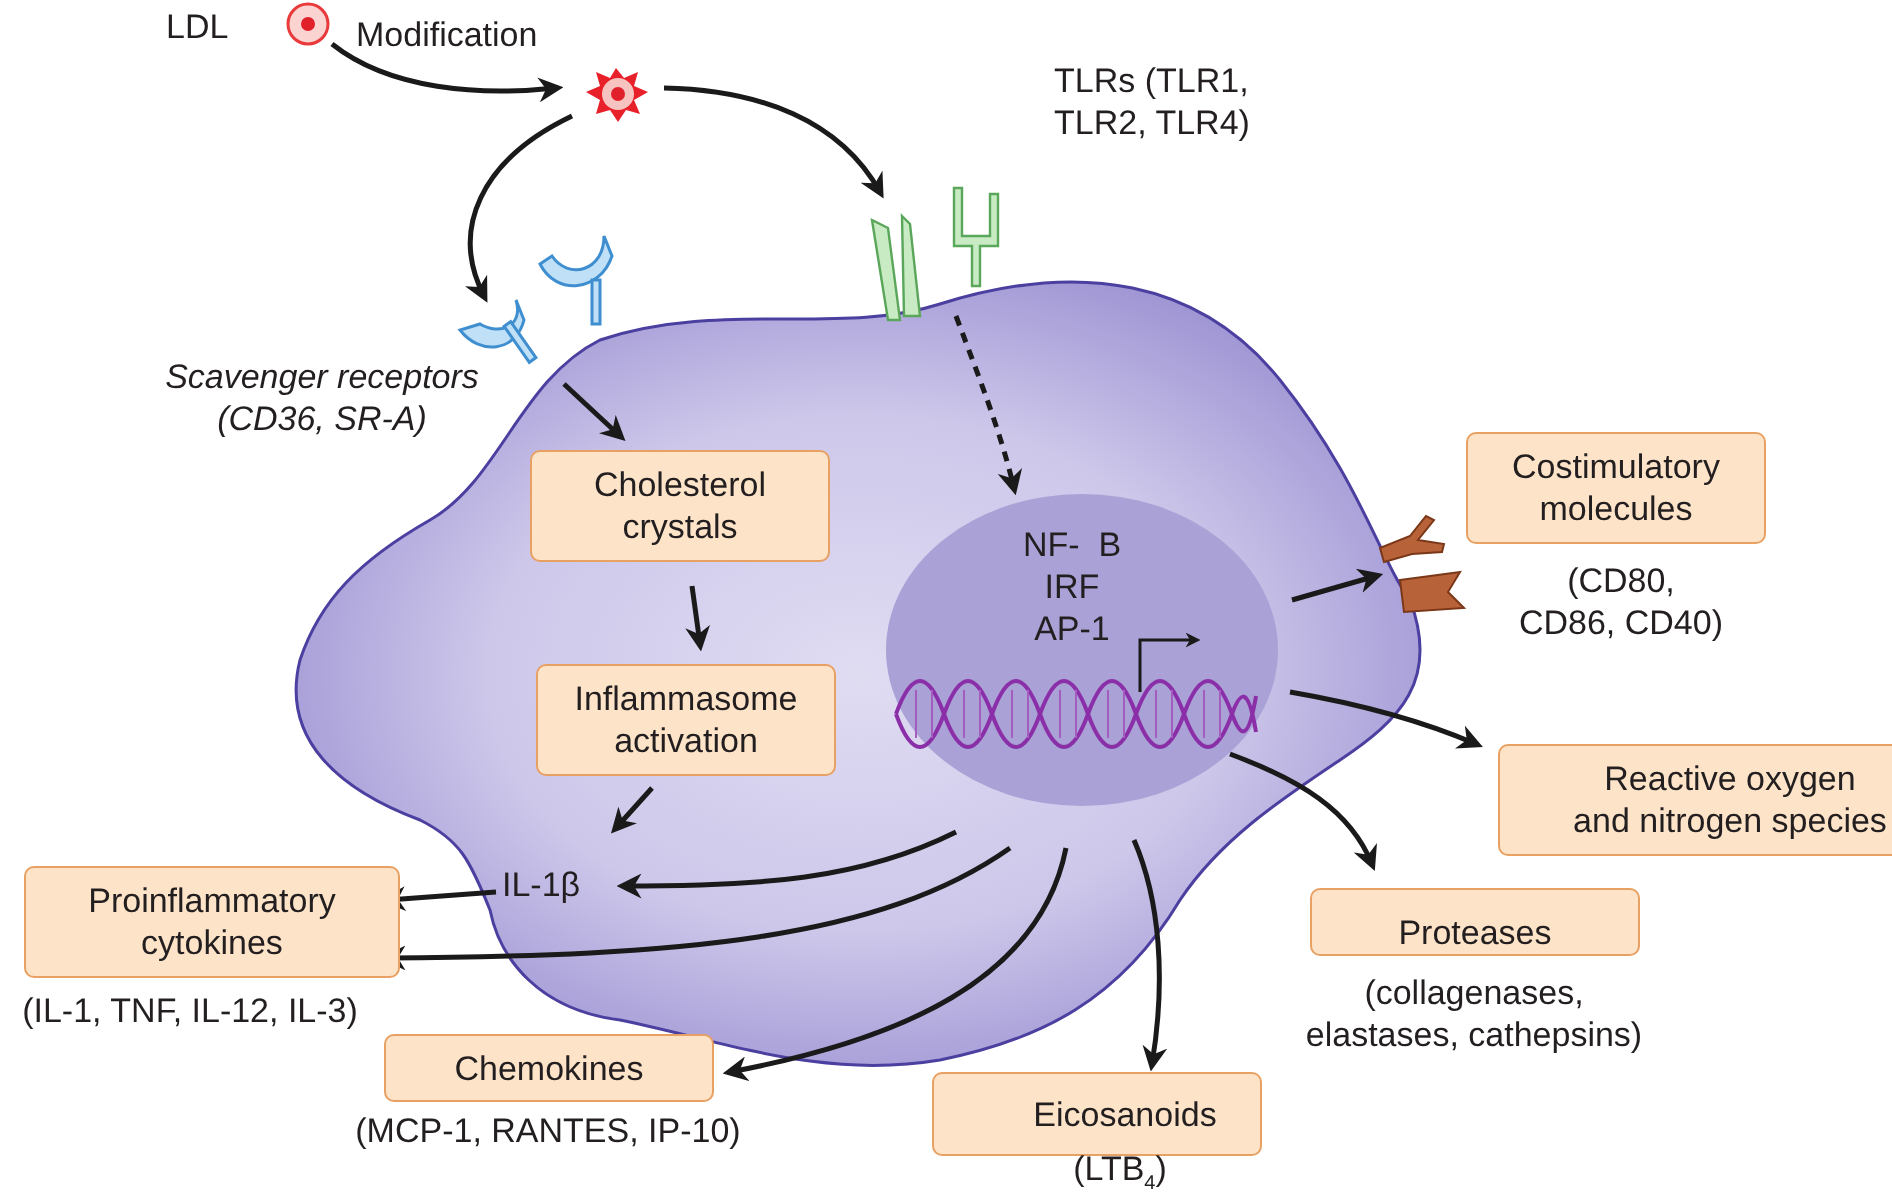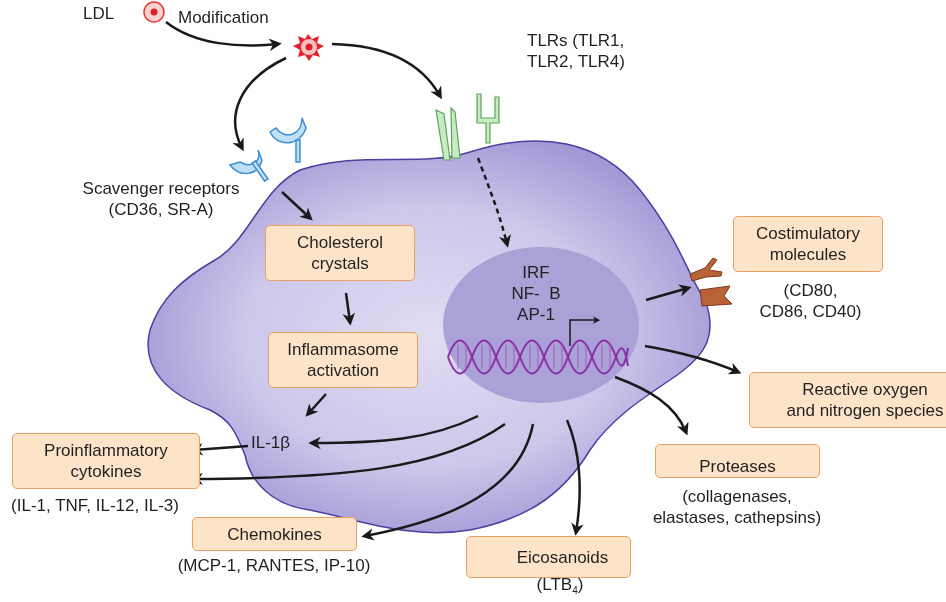--- a/index.html
+++ b/index.html
@@ -107,39 +107,39 @@
 </svg>
 
 <div class="lbl" style="left:83px;top:3px;">LDL</div>
 <div class="lbl" style="left:178px;top:7px;">Modification</div>
 
 <div class="lbl" style="left:527px;top:30px;text-align:left;">
   <div>TLRs (TLR1,</div>
   <div>TLR2, TLR4)</div>
 </div>
 
-<div class="lbl" style="left:66px;top:178px;width:190px;">
+<div class="lbl" style="left:66px;top:178px;width:190px;font-style:italic;">
   <div>Scavenger receptors</div>
   <div>(CD36, SR-A)</div>
 </div>
 
 <div class="box" style="left:265px;top:225px;width:150px;height:56px;">
   <span>Cholesterol
 crystals</span>
 </div>
 <div class="box" style="left:268px;top:332px;width:150px;height:56px;">
   <span>Inflammasome
 activation</span>
 </div>
 
 <div class="lbl" style="left:251px;top:432px;">IL-1β</div>
 
 <div class="nuc-text" style="left:476px;top:262px;">
+  <div>NF-&nbsp;&nbsp;B</div>
   <div>IRF</div>
-  <div>NF-&nbsp;&nbsp;B</div>
   <div>AP-1</div>
 </div>
 
 <div class="box" style="left:12px;top:433px;width:188px;height:56px;">
   <span>Proinflammatory
 cytokines</span>
 </div>
 <div class="lbl" style="left:0px;top:495px;width:190px;">(IL-1, TNF, IL-12, IL-3)</div>
 
 <div class="box" style="left:192px;top:517px;width:165px;height:34px;">

